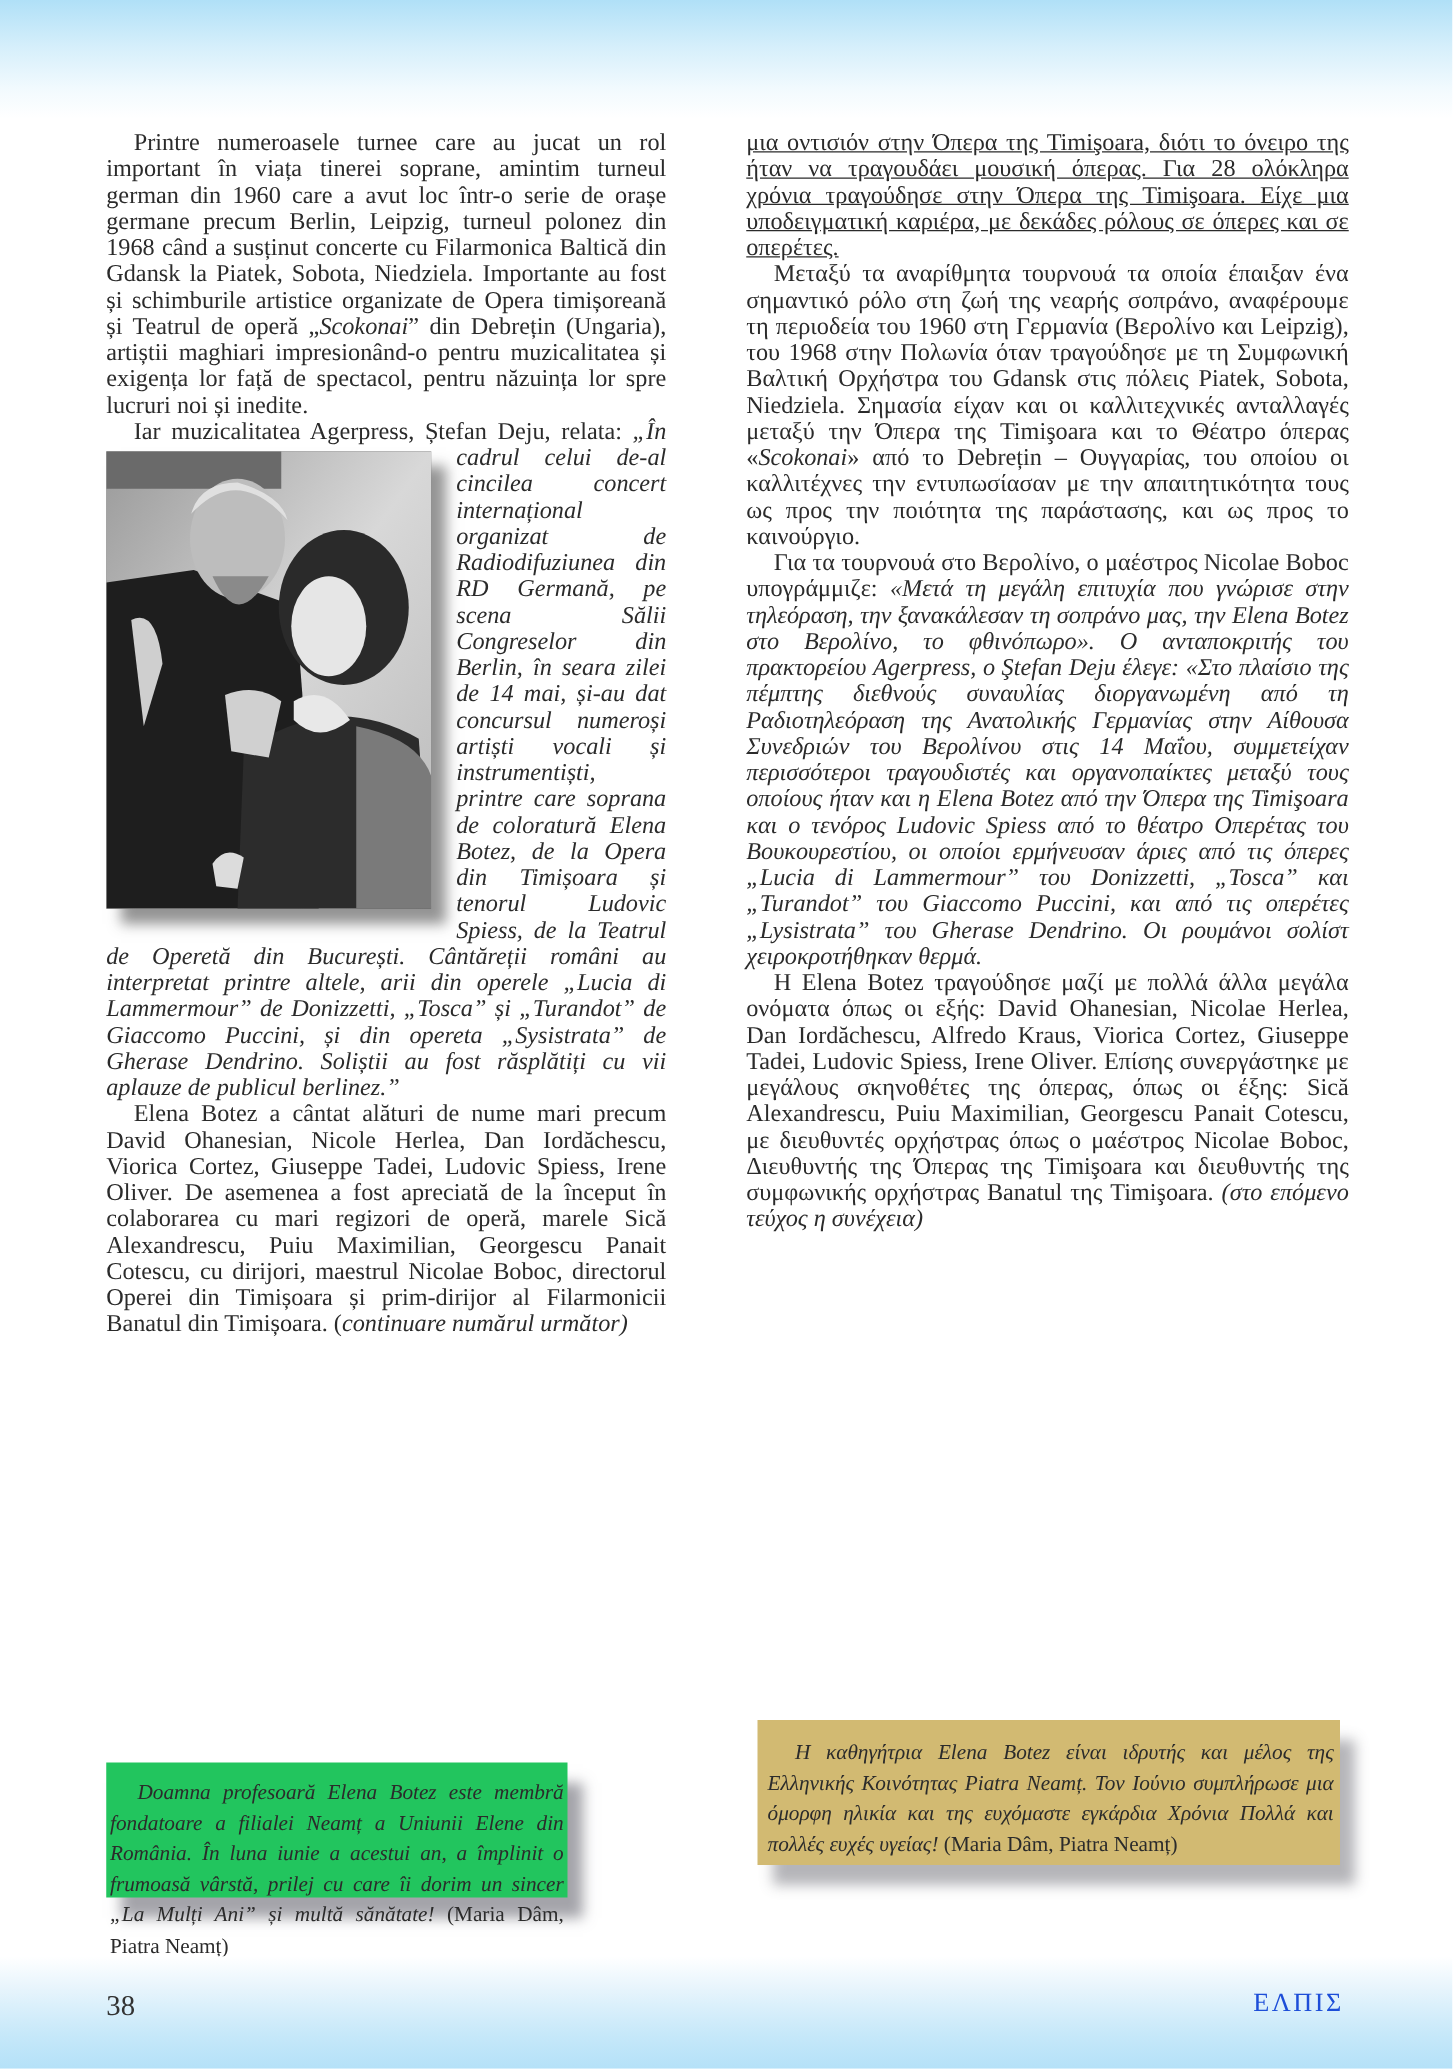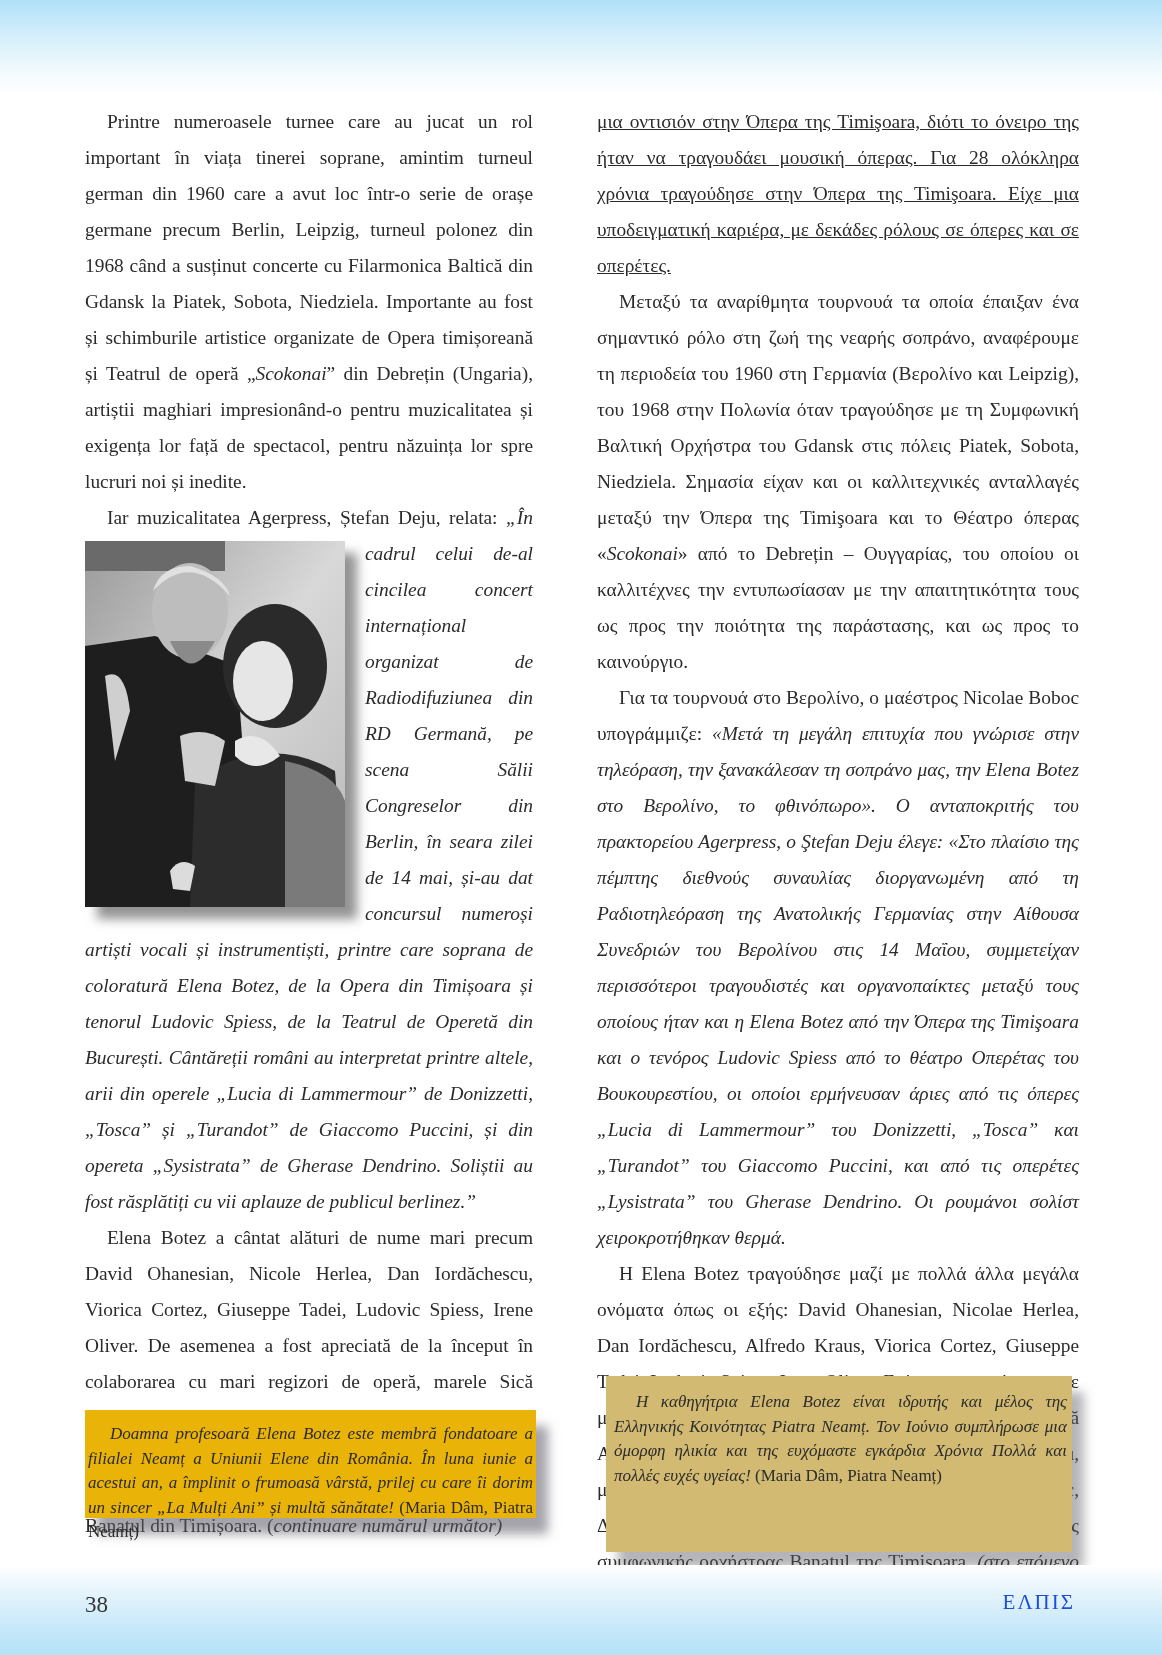--- a/index.html
+++ b/index.html
@@ -12,21 +12,21 @@
   .top-band {
     position: absolute; left: 0; top: 0; width: 1162px; height: 95px;
     background: linear-gradient(to bottom, #b0e0f7 0%, #d6effb 40%, #f2fafe 75%, #ffffff 100%);
   }
   .bottom-band {
     position: absolute; left: 0; top: 1565px; width: 1162px; height: 90px;
     background: linear-gradient(to bottom, #ffffff 0%, #e6f4fc 30%, #c6e8f9 70%, #b4e1f8 100%);
   }
   .col {
     position: absolute; top: 104px;
-    font-size: 19.4px; line-height: 36px;
+    font-size: 19.4px; line-height: 21px;
     text-align: justify; hyphens: manual;
   }
   .col-left { left: 85px; width: 448px; }
   .col-right { left: 597px; width: 482px; }
   .col p { margin: 0; text-indent: 22px; }
   .col p.noindent { text-indent: 0; text-decoration: underline; }
   .it { font-style: italic; }
 
   .photo-wrap {
     float: left; width: 262px; height: 368px;
@@ -44,26 +44,26 @@
   .box {
     position: absolute;
     font-size: 17px; line-height: 24.5px;
     text-align: justify; font-style: italic;
     padding: 12px 3px 10px 3px;
     box-sizing: border-box;
   }
   .box p { margin: 0; text-indent: 22px; }
   .box .up { font-style: normal; }
   .box-ro {
-    left: 85px; top: 1410px; width: 451px; height: 108px;
-    background: #eab308;
+    left: 85px; top: 1410px; width: 369px; height: 108px;
+    background: #22c55e;
     box-shadow: 12px 16px 10px rgba(90,90,100,0.55);
   }
   .box-gr {
-    left: 606px; top: 1376px; width: 466px; height: 176px;
+    left: 606px; top: 1376px; width: 466px; height: 116px;
     background: #d2ba72;
     padding: 14px 5px 22px 8px;
     box-shadow: 12px 16px 10px rgba(90,90,100,0.45);
   }
 
   .footer-page {
     position: absolute; left: 85px; top: 1592px;
     font-size: 23px; color: #333;
   }
   .footer-title {

